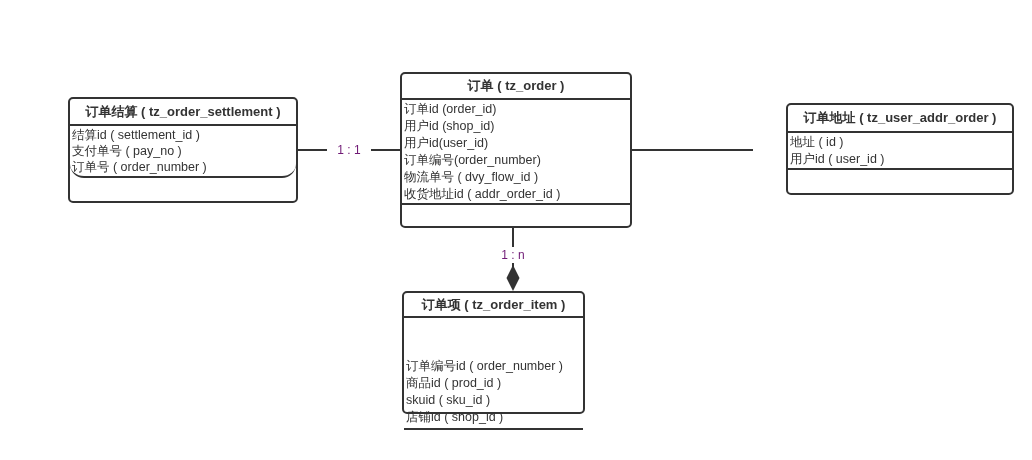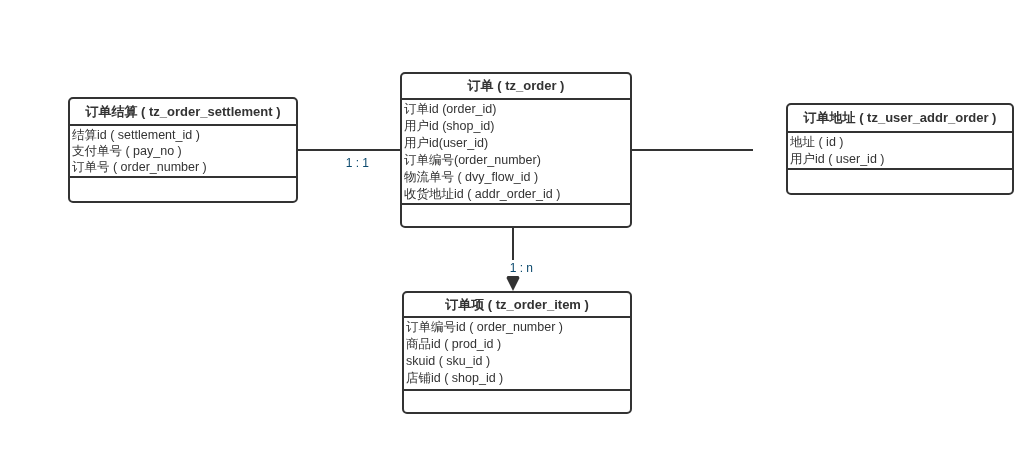--- a/index.html
+++ b/index.html
@@ -54,24 +54,23 @@
   .entity-footer {
     flex: 1 1 auto;
   }
   .conn-label {
     position: absolute;
     z-index: 2;
     background: #ffffff;
     font-size: 12px;
     line-height: 16px;
     height: 16px;
-    text-align: right;
-    color: #0c4a6e;
+    text-align: center;
+    color: #701a75;
     padding: 0 2px;
-    margin-top: 13px;
   }
 </style>
 </head>
 <body>
 
 <div class="canvas">
 
   <svg class="connector-layer" width="1032" height="460" viewBox="0 0 1032 460">
     <g>
       <line x1="296" y1="150" x2="402" y2="150" stroke="#333333" stroke-width="2"></line>
@@ -80,21 +79,21 @@
       <line x1="630" y1="150" x2="753" y2="150" stroke="#333333" stroke-width="2"></line>
     </g>
     <g>
       <line x1="513" y1="227" x2="513" y2="268" stroke="#333333" stroke-width="2"></line>
       <polygon points="513,265 519.5,278 513,291 506.5,278" fill="#333333"></polygon>
     </g>
   </svg>
 
   <div class="entity" style="left:68px; top:97px; width:230px; height:106px;">
     <div class="entity-title" style="height:25px;">订单结算 ( tz_order_settlement )</div>
-    <div class="entity-fields" style="height:49px; line-height:16px;">
+    <div class="entity-fields" style="height:49px; line-height:16px;border-radius:14px;">
       <div>结算id ( settlement_id )</div>
       <div>支付单号 ( pay_no )</div>
       <div>订单号 ( order_number )</div>
     </div>
     <div class="entity-footer"></div>
   </div>
 
   <div class="entity" style="left:400px; top:72px; width:232px; height:156px;">
     <div class="entity-title" style="height:24px;">订单 ( tz_order )</div>
     <div class="entity-fields" style="height:102px;">
@@ -110,21 +109,21 @@
 
   <div class="entity" style="left:786px; top:103px; width:228px; height:92px;">
     <div class="entity-title" style="height:26px;">订单地址 ( tz_user_addr_order )</div>
     <div class="entity-fields" style="height:34px;">
       <div>地址 ( id )</div>
       <div>用户id ( user_id )</div>
     </div>
     <div class="entity-footer"></div>
   </div>
 
-  <div class="entity" style="left:402px; top:291px; width:230px; height:123px;">
+  <div class="entity" style="left:402px; top:291px; width:183px; height:123px;gap:39px;">
     <div class="entity-title" style="height:23px;">订单项 ( tz_order_item )</div>
     <div class="entity-fields" style="height:70px;">
       <div>订单编号id ( order_number )</div>
       <div>商品id ( prod_id )</div>
       <div>skuid ( sku_id )</div>
       <div>店铺id ( shop_id )</div>
     </div>
     <div class="entity-footer"></div>
   </div>
 

